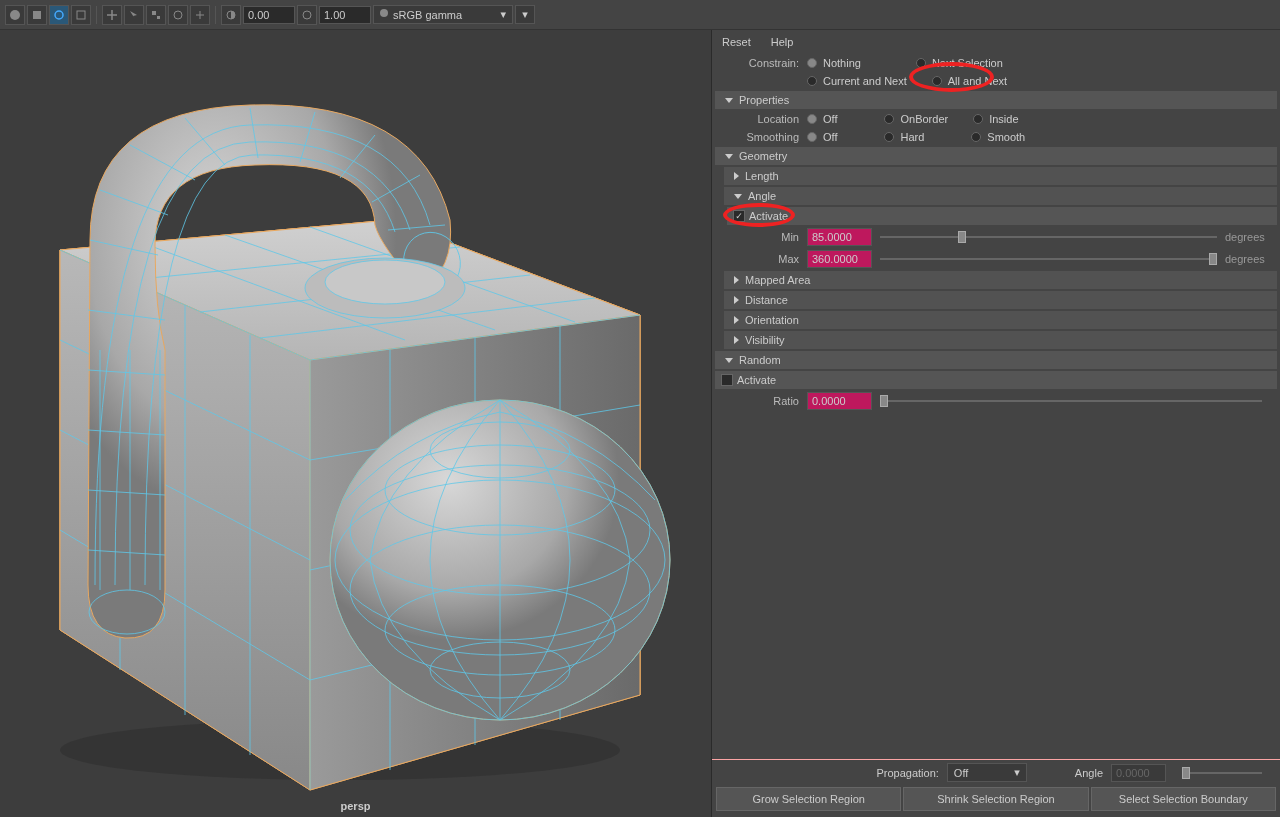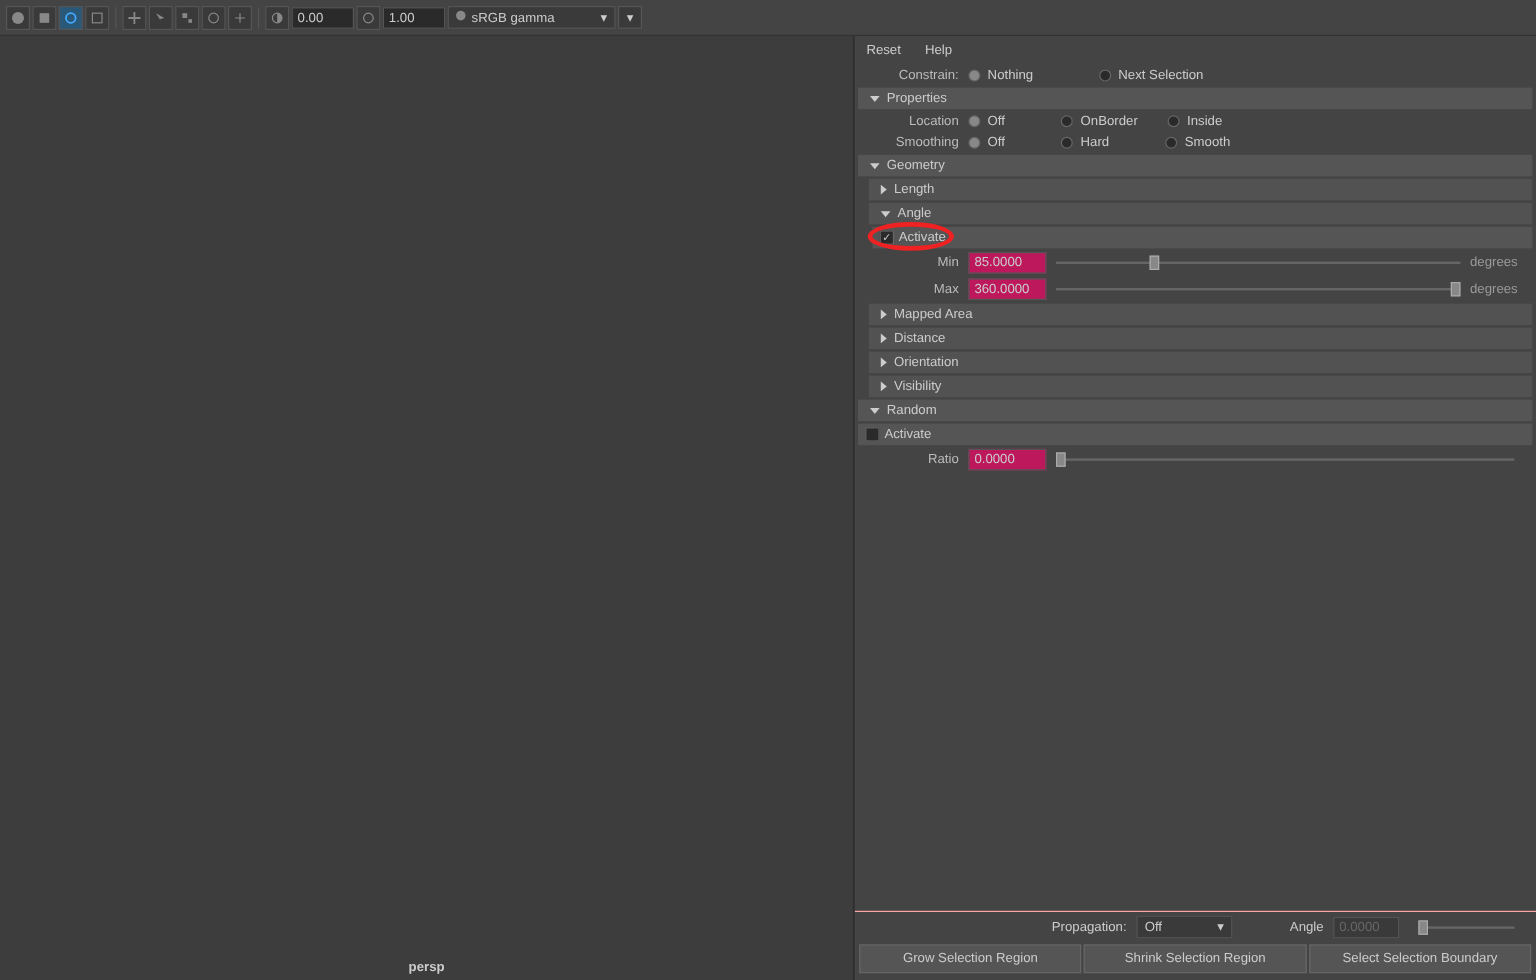--- a/index.html
+++ b/index.html
@@ -7,21 +7,21 @@
 
 .toolbar { height: 30px; background: #444; border-bottom: 1px solid #333; display: flex; align-items: center; padding: 0 5px; gap: 2px; }
 .tb-btn { width: 20px; height: 20px; background: #3a3a3a; border: 1px solid #555; display: flex; align-items: center; justify-content: center; cursor: pointer; }
 .tb-btn.active { background: #2a5878; }
 .tb-sep { width: 1px; height: 18px; background: #555; margin: 0 3px; }
 .tb-input { background: #2a2a2a; border: 1px solid #555; color: #ccc; padding: 2px 4px; width: 52px; font-size: 11px; }
 .tb-dropdown { background: #3a3a3a; border: 1px solid #555; color: #ccc; padding: 2px 6px; font-size: 11px; display: flex; align-items: center; gap: 4px; width: 140px; justify-content: space-between; }
 .tb-dd-icon { width: 8px; height: 8px; border-radius: 50%; background: #888; }
 
 .main { flex: 1; display: flex; }
-.viewport { width: 712px; background: #3d3d3d; position: relative; display: flex; flex-direction: column; border-right: 1px solid #2a2a2a; align-items: center; }
+.viewport { width: 712px; background: #3d3d3d; position: relative; display: flex; flex-direction: column; border-right: 1px solid #2a2a2a; }
 .viewport-canvas { flex: 1; background: #3d3d3d; position: relative; overflow: hidden; }
 .viewport-label { text-align: center; padding: 5px; color: #ccc; font-weight: bold; font-size: 11px; }
 
 .panel { flex: 1; background: #444; display: flex; flex-direction: column; overflow-y: auto; }
 .panel-menu { padding: 6px 10px; display: flex; gap: 20px; color: #ccc; }
 .panel-row { display: flex; align-items: center; padding: 2px 10px; min-height: 18px; }
 .panel-label { width: 85px; text-align: right; padding-right: 8px; color: #bbb; }
 .panel-radio { width: 10px; height: 10px; border-radius: 50%; background: #2a2a2a; border: 1px solid #666; margin-right: 6px; display: inline-block; }
 .panel-radio.checked { background: #888; }
 .radio-group { display: flex; align-items: center; margin-right: 25px; }
@@ -254,20 +254,32 @@
       <span class="panel-label">Constrain:</span>
       <div class="radio-group">
           <span class="panel-radio checked"></span>
           <span>Nothing</span>
         </div>
       <div class="radio-group" style="margin-left:30px">
           <span class="panel-radio"></span>
           <span>Next Selection</span>
         </div>
     </div>
+    <div class="panel-row" style="position:relative">
+      <span class="panel-label"></span>
+      <div class="radio-group">
+          <span class="panel-radio"></span>
+          <span>Current and Next</span>
+        </div>
+      <div class="radio-group">
+          <span class="panel-radio"></span>
+          <span>All and Next</span>
+        </div>
+      <div class="red-circle" style="width:85px;height:30px;left:197px;top:-10px"></div>
+    </div>
 
     <div class="section-header">
         <span class="arrow-down"></span>
         <span>Properties</span>
       </div>
     <div class="panel-row">
       <span class="panel-label">Location</span>
       <div class="radio-group">
           <span class="panel-radio checked"></span>
           <span>Off</span>

